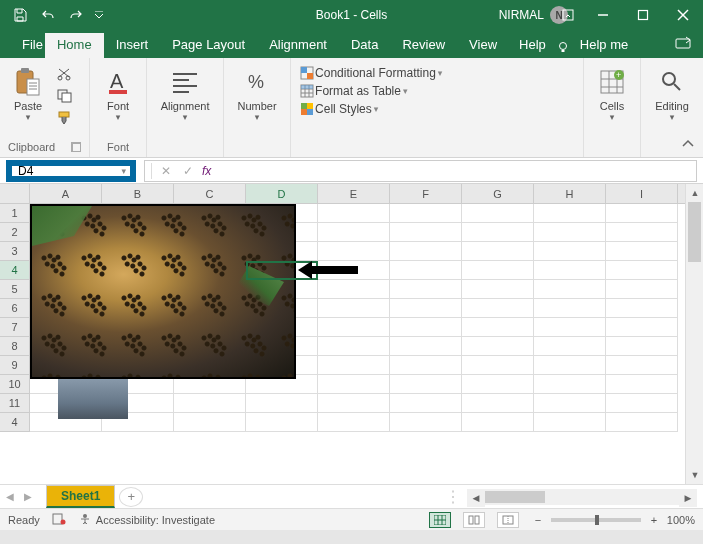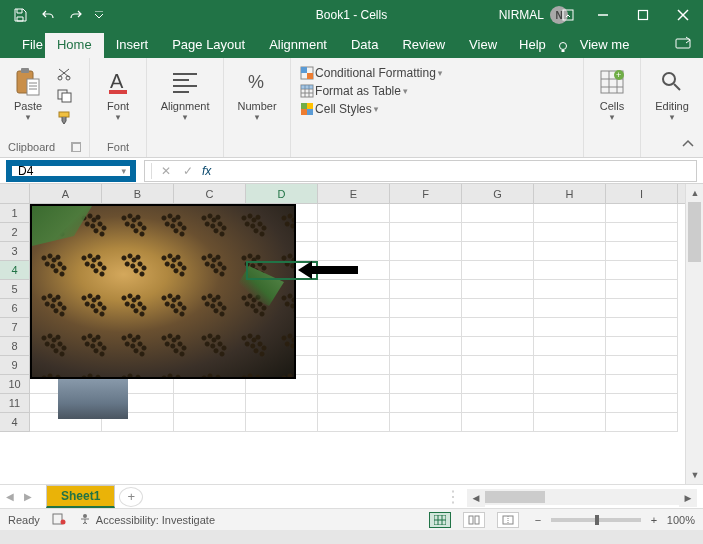--- a/index.html
+++ b/index.html
@@ -41,21 +41,21 @@
 .styles-col .srow .sicon { width:16px; display:flex; justify-content:center;}
 .styles-col .srow .dd { color:#888; font-size:9px; margin-left:2px;}
 .collapse { position:absolute; right:8px; bottom:4px; cursor:pointer; color:#666;}
 
 .namebox-row { height: 26px; background:#fff; border-bottom:1px solid #d4d4d4; display:flex; align-items:center; }
 .namebox { width:130px; height:22px; border:6px solid #0369a1; margin-left:6px; padding:2px 6px; font-size:12px; display:flex; align-items:center; background:#fff; position:relative;}
 .namebox .dd { position:absolute; right:4px; color:#888; font-size:9px;}
 .fxbar { display:flex; align-items:center; gap:6px; margin-left:8px; flex:1; border:1px solid #ccc; height:22px; background:#fff; padding:0 6px;}
 .fxbar .sep { width:1px; height:16px; background:#ddd;}
 .fxbar .fbtn { color:#aaa; font-size:12px; cursor:pointer; width:16px; text-align:center;}
-.fxbar .fx { font-style:italic; color:#0c4a6e; font-size:12px;}
+.fxbar .fx { font-style:italic; color:#701a75; font-size:12px;}
 .fxbar .input { flex:1; font-size:12px; }
 .fxbar-wrap { display:flex; flex:1; align-items:center; padding-right:6px; gap:6px;}
 
 .grid-area { position:relative; background:#fff; height: 300px; display:flex; }
 .grid-main { flex:1; position:relative; overflow:hidden;}
 .vscroll { width:18px; background:#f0f0f0; border-left:1px solid #ddd; display:flex; flex-direction:column;}
 .vscroll .arrow, .hscroll .arrow { height:18px; width:18px; background:#f0f0f0; display:flex; align-items:center; justify-content:center; font-size:9px; color:#666; cursor:pointer;}
 .vscroll .track { flex:1; background:#f0f0f0; position:relative;}
 .vscroll .thumb { position:absolute; top:0; height:60px; left:2px; right:2px; background:#ccc;}
 
@@ -164,21 +164,21 @@
   <div class="tab">Page Layout</div>
   <div class="tab">Alignment</div>
   <div class="tab">Data</div>
   <div class="tab">Review</div>
   <div class="tab">View</div>
   <div class="help">Help</div>
   <div class="bulb"><svg viewBox="0 0 14 14">
         <circle cx="7" cy="5" r="3.5" fill="none" stroke="#fff"></circle>
         <path d="M5.5 9h3v2h-3z" fill="#fff"></path>
       </svg></div>
-  <div class="tellme">View me</div>
+  <div class="tellme">Help me</div>
   <div class="spacer"></div>
   <div class="share"><svg width="18" height="14" viewBox="0 0 18 14">
         <rect x="1" y="4" width="14" height="9" rx="1" fill="none" stroke="#fff"></rect>
         <path d="M11 2l4 3-4 3" stroke="#fff" fill="none"></path>
       </svg></div>
 </div>
 
 <div class="ribbon">
   <div class="rgroup">
     <div class="groupbody">

